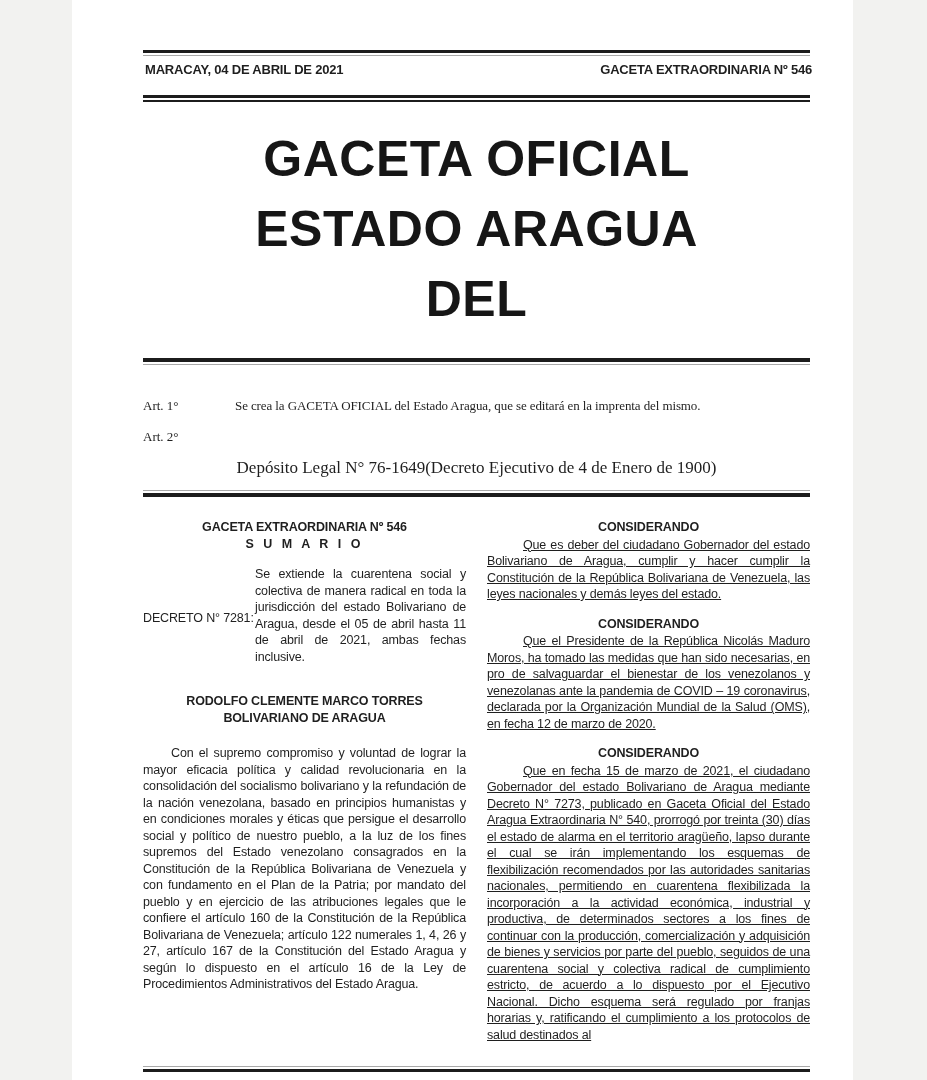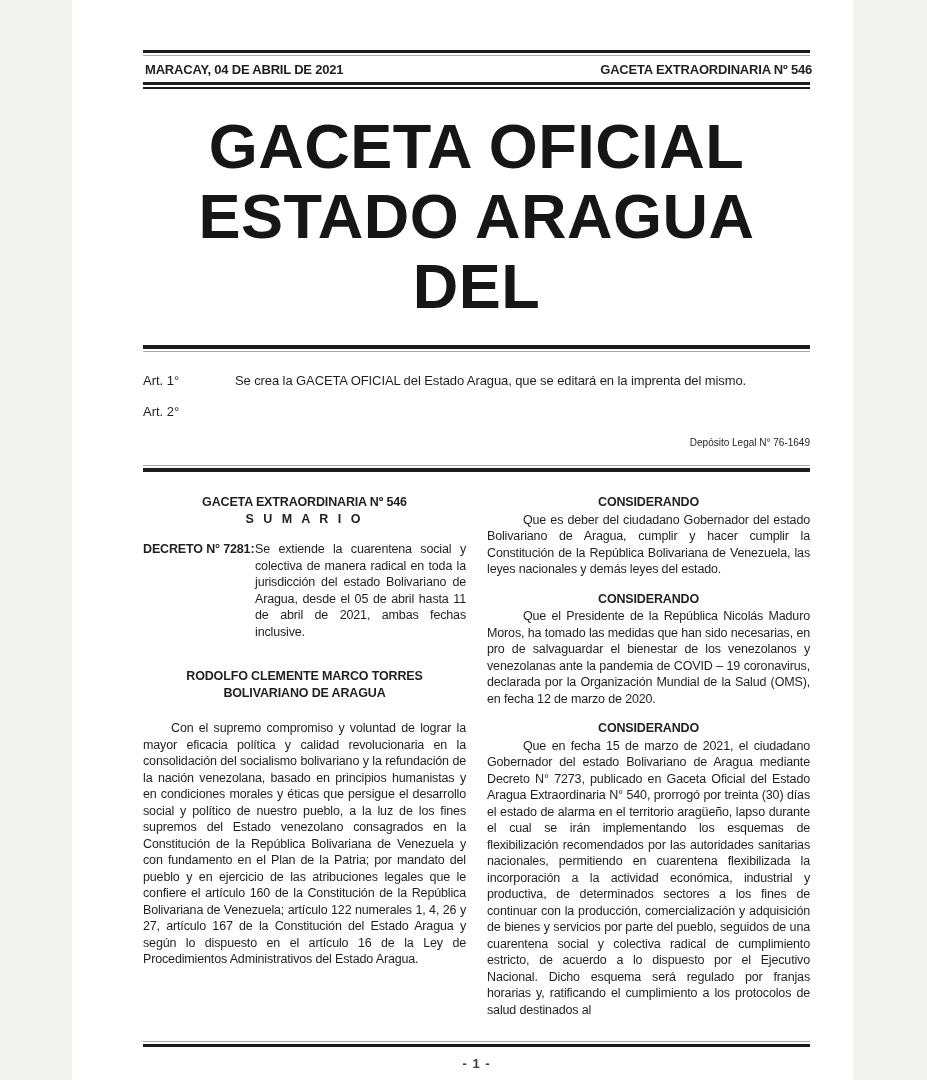--- a/index.html
+++ b/index.html
@@ -21,60 +21,60 @@
   
   .rule{width:667px;}
   .r-black-thick{height:4px;background:#1c1c1c;}
   .r-black{height:3px;background:#1c1c1c;}
   .r-black-thin{height:2px;background:#1c1c1c;}
   .r-gray{height:1px;background:#a9a9a9;}
   .gap1{height:2px;} .gap2{height:2px;}
   
   .hdr-row{
     display:flex;justify-content:space-between;align-items:flex-start;
-    padding:6px 2px 5px 2px;
+    padding:6px 2px 18px 2px;
     font-weight:bold;font-size:13px;letter-spacing:-0.2px;
   }
   
   .masthead{
     text-align:center;
     margin-top:22px;margin-bottom:24px;
     font-weight:bold;
-    font-size:63px;line-height:70px;
+    font-size:50px;line-height:70px;
     letter-spacing:0.5px;
     color:#161616;
   }
   
-  .articles{margin-top:20px;margin-bottom:14px;font-size:13px;line-height:17px;}
+  .articles{margin-top:32px;margin-bottom:14px;font-size:13px;line-height:17px;font-family:Liberation Serif, serif;}
   .art-row{display:flex;margin-bottom:14px;}
   .art-label{width:92px;flex:0 0 92px;}
   .art-text{flex:1;text-align:justify;letter-spacing:-0.1px;}
   .deposit-row{
-    display:flex;justify-content:flex-end;
+    display:flex;justify-content:center;
     margin-top:2px;margin-bottom:13px;
-    font-size:10px;
+    font-size:17px;
   }
   
   .columns{
     display:flex;margin-top:22px;
     width:667px;
     font-size:12.5px;line-height:16.5px;letter-spacing:-0.15px;
   }
   .col-left{width:323px;flex:0 0 323px;margin-right:21px;}
   .col-right{flex:1;}
   .c-head{text-align:center;font-weight:bold;}
   .sumario{letter-spacing:3px;}
   .decree-block{display:flex;margin-top:14px;}
-  .decree-label{width:112px;flex:0 0 112px;font-weight:bold;}
+  .decree-label{width:112px;flex:0 0 112px;font-weight:normal;margin-top:44px;}
   .decree-text{flex:1;text-align:justify;}
   .governor{margin-top:28px;text-align:center;font-weight:bold;line-height:17px;}
   .para{margin-top:18px;text-align:justify;text-indent:28px;}
   .consider{margin-bottom:13px;}
   .consider .c-head{margin-bottom:1px;}
-  .consider .para{margin-top:0;text-indent:36px;}
+  .consider .para{margin-top:0;text-indent:36px;text-decoration:underline;}
   
   .bottom-rules{margin-top:10px;}
   .footer-page{
     text-align:center;font-size:13px;font-weight:bold;
     margin-top:9px;letter-spacing:1px;color:#3a3a3a;
   }
 </style>
 </head>
 <body>
 
@@ -107,20 +107,21 @@
     <div class="articles rule">
       <div class="art-row">
         <span class="art-label">Art. 1°</span>
         <span class="art-text">Se crea la GACETA OFICIAL del Estado Aragua, que se editará en la imprenta del mismo.</span>
       </div>
       <div class="art-row">
         <span class="art-label">Art. 2°</span>
       </div>
       <div class="deposit-row">
         <span>Depósito Legal N° 76-1649</span>
+        <span>(Decreto Ejecutivo de 4 de Enero de 1900)</span>
       </div>
     </div>
 
     <div class="rule r-gray"></div>
     <div class="gap2"></div>
     <div class="rule r-black-thick"></div>
 
     <div class="columns">
 
       <div class="col-left">

